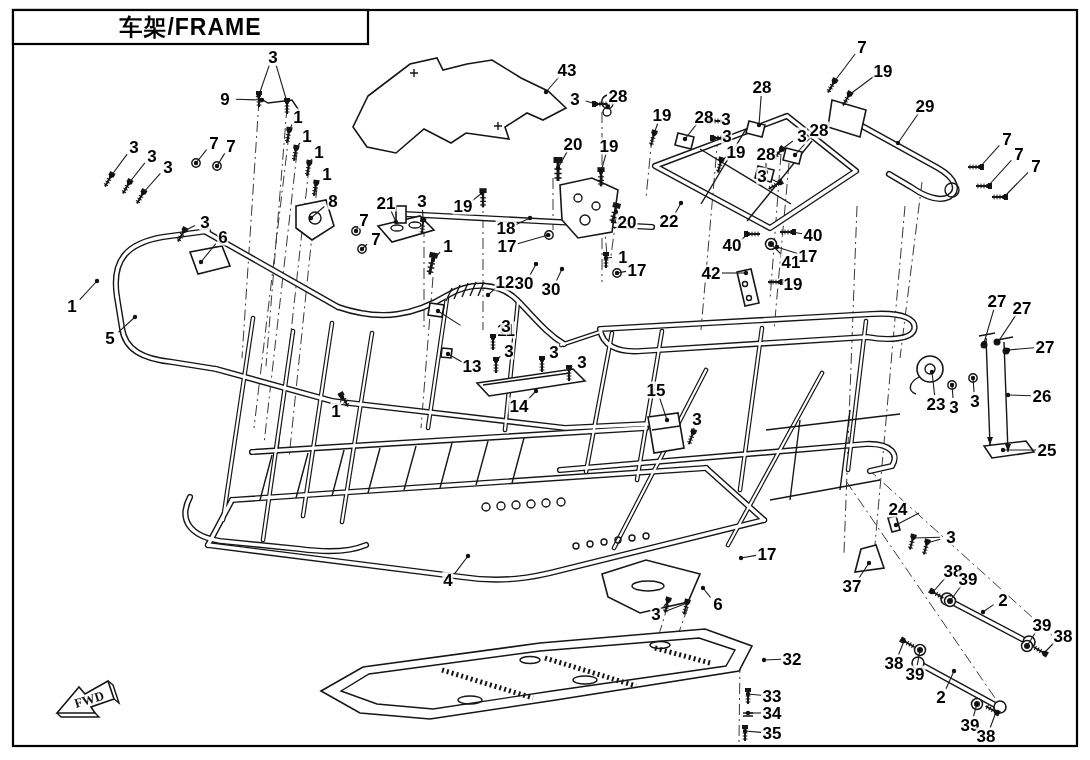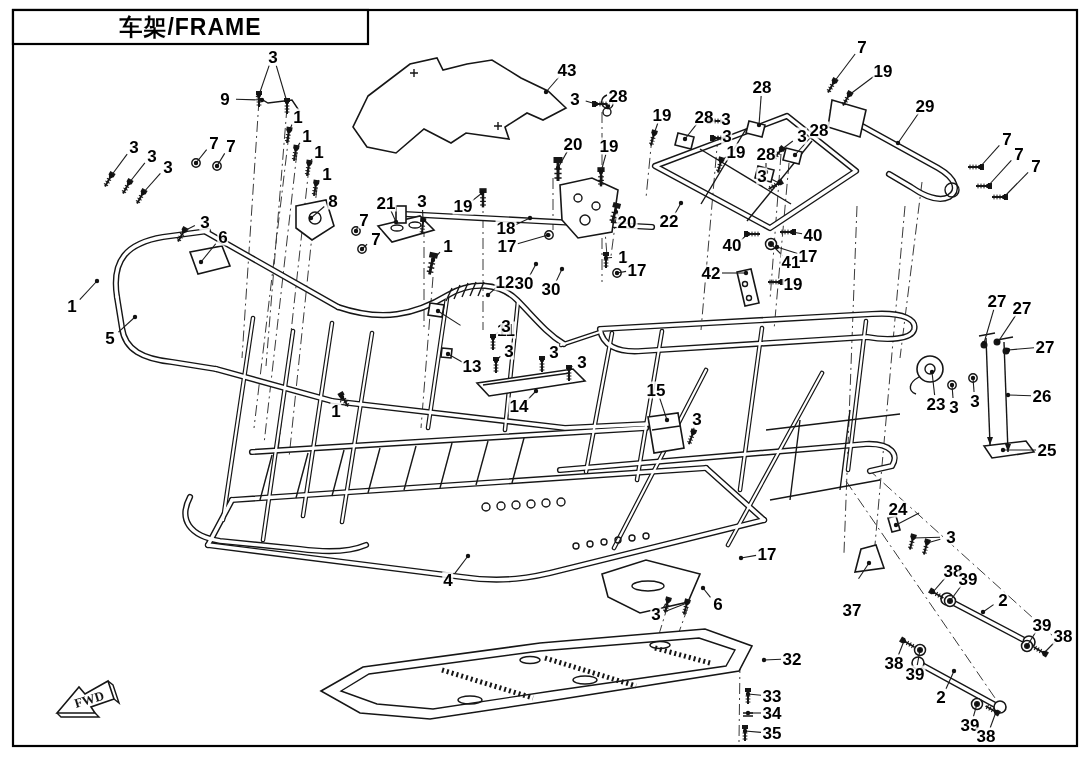--- a/index.html
+++ b/index.html
@@ -593,21 +593,21 @@
     <div class="callout" style="left: 997px; top: 301px;">27</div>
     <div class="callout" style="left: 1022px; top: 308px;">27</div>
     <div class="callout" style="left: 1045px; top: 347px;">27</div>
     <div class="callout" style="left: 1042px; top: 396px;">26</div>
     <div class="callout" style="left: 1047px; top: 450px;">25</div>
     <div class="callout" style="left: 936px; top: 404px; text-align: right;">23</div>
     <div class="callout" style="left: 954px; top: 407px;">3</div>
     <div class="callout" style="left: 975px; top: 401px;">3</div>
     <div class="callout" style="left: 898px; top: 509px;">24</div>
     <div class="callout" style="left: 951px; top: 537px;">3</div>
-    <div class="callout" style="left: 852px; top: 586px; margin-top: 24px;">37</div>
+    <div class="callout" style="left: 852px; top: 586px;">37</div>
     <div class="callout" style="left: 767px; top: 554px;">17</div>
     <div class="callout" style="left: 718px; top: 604px;">6</div>
     <div class="callout" style="left: 656px; top: 614px;">3</div>
     <div class="callout" style="left: 792px; top: 659px;">32</div>
     <div class="callout" style="left: 772px; top: 696px;">33</div>
     <div class="callout" style="left: 772px; top: 713px;">34</div>
     <div class="callout" style="left: 772px; top: 733px;">35</div>
     <div class="callout" style="left: 953px; top: 571px;">38</div>
     <div class="callout" style="left: 968px; top: 579px;">39</div>
     <div class="callout" style="left: 1003px; top: 600px;">2</div>

